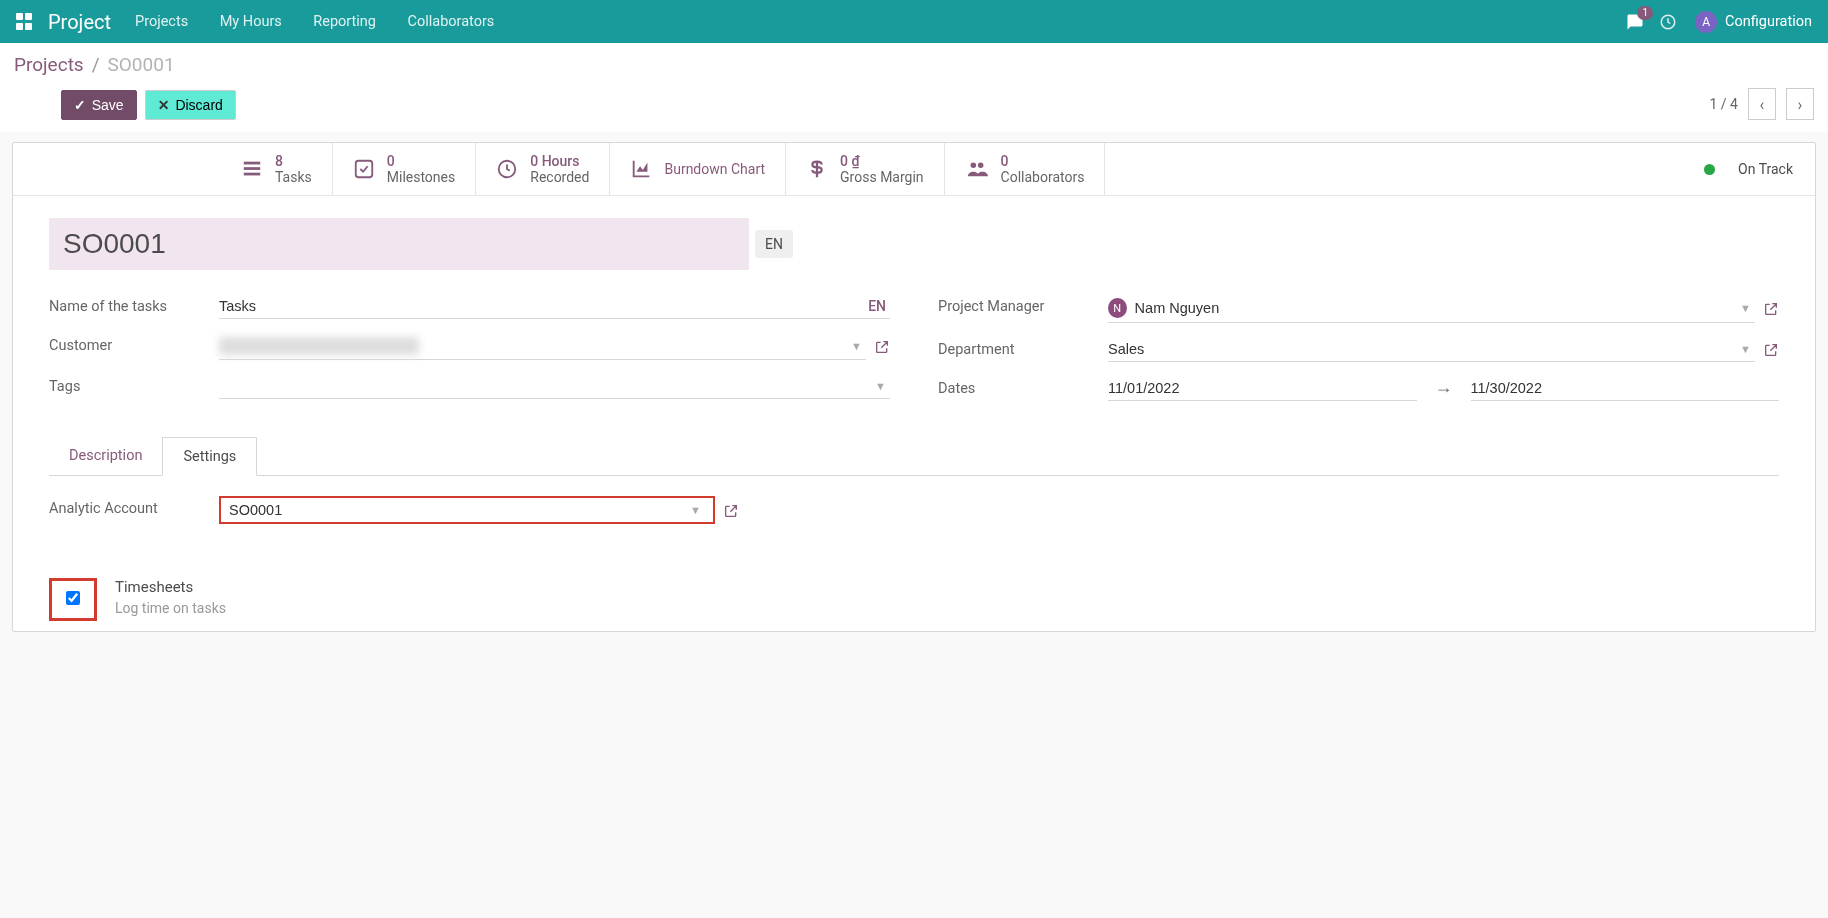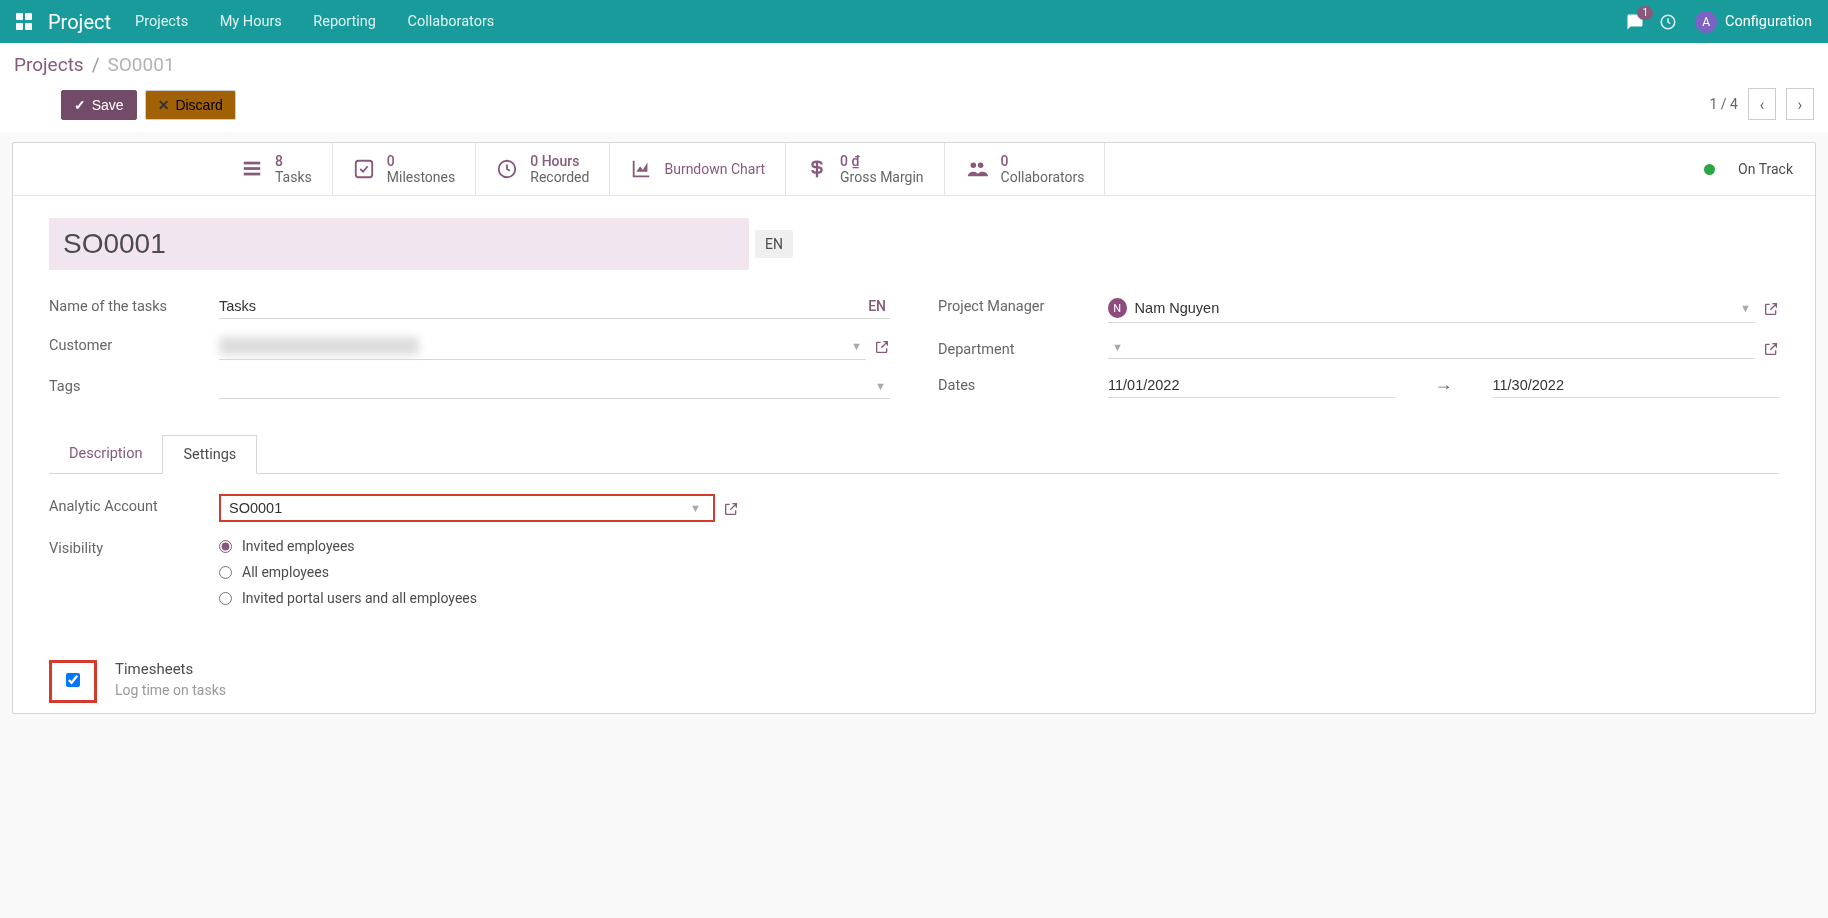--- a/index.html
+++ b/index.html
@@ -14,21 +14,21 @@
 .topbar .badge { position: absolute; top: -6px; right: -8px; background: #875a7b; color: #fff; border-radius: 10px; font-size: 10px; padding: 0 5px; line-height: 14px; }
 .topbar .clock-wrap { margin-right: 18px; opacity: .85; }
 .topbar .avatar { width: 22px; height: 22px; border-radius: 50%; background: #7b63c4; display: inline-flex; align-items: center; justify-content: center; font-size: 12px; margin-right: 8px; }
 .topbar .username { font-size: 14.5px; }
 
 .subheader { background: #fff; padding: 10px 14px 12px; }
 .breadcrumb { font-size: 19px; color: #875a7b; display: flex; align-items: center; gap: 8px; margin-bottom: 12px; }
 .breadcrumb .sep { color: #9a9a9a; }
 .breadcrumb .current { color: #b3b3b3; }
 .actionbar { display: flex; align-items: flex-end; margin-left: 47px; }
-.btn { display: inline-flex; align-items: center; gap: 6px; padding: 6px 12px; font-size: 14px; border: 1px solid #ccc; background: #a16207; cursor: pointer; border-radius: 2px; }
+.btn { display: inline-flex; align-items: center; gap: 6px; padding: 6px 12px; font-size: 14px; border: 1px solid #ccc; background: #5eead4; cursor: pointer; border-radius: 2px; }
 .btn-primary { background: #714b67; border-color: #714b67; color: #fff; }
 .btn-primary .check::before { content: "✓"; font-weight: bold; }
 .btn-discard .x::before { content: "✕"; font-weight: bold; color: #333; }
 .btn + .btn { margin-left: 8px; }
 .actionbar .spacer { flex: 1; }
 .pager { display: flex; align-items: center; gap: 10px; color: #666; }
 .pager .navbtn { border: 1px solid #ccc; width: 28px; height: 32px; display: inline-flex; align-items: center; justify-content: center; cursor: pointer; background: #fff; font-size: 16px; color: #666; }
 
 .sheet-wrap { padding: 10px 12px; }
 .sheet { background: #fff; border: 1px solid #d7d7d7; border-radius: 2px; margin: 0 auto; padding: 0; }
@@ -71,21 +71,21 @@
 .radio-opts { display: flex; flex-direction: column; gap: 10px; padding-top: 2px; }
 .radio-opts label { display: flex; align-items: center; gap: 10px; cursor: pointer; color: #4c4c4c; }
 .radio-opts input[type=radio] { accent-color: #875a7b; }
 
 .timesheet-block { display: flex; align-items: flex-start; gap: 18px; margin-top: 54px; padding-left: 0; }
 .ts-chk-wrap { border: 3px solid #d43b2f; padding: 10px 14px; }
 .ts-text .ttl { color: #4c4c4c; font-weight: 400; font-size: 15px; }
 .ts-text .sub { color: #999; font-size: 14px; margin-top: 4px; }
 
 svg { display: inline-block; vertical-align: middle; }
-.date-pair { display:flex; align-items:flex-start; flex:1;gap:22px; }
+.date-pair { display:flex; align-items:flex-start; flex:1; }
 .date-pair .dinput { flex:1; border-bottom:1px solid #d7d7d7; padding:4px 0; }
 .date-pair .dinput input { border: none; outline: none; width: 100%; font-size: 14.5px; color: #333; background: transparent; }
 </style>
 </head>
 <body>
 
 <div class="topbar">
   <div class="apps-icon">
       <span></span>
       <span></span>
@@ -253,20 +253,21 @@
               <input type="text" value="Nam Nguyen" style="">
               <span class="caret">▼</span>
             </div>
             <span class="ext-icon"><svg viewBox="0 0 24 24" fill="none" stroke="#875a7b" stroke-width="2">
                   <path d="M14 4h6v6M20 4l-9 9M19 14v5a1 1 0 0 1-1 1H5a1 1 0 0 1-1-1V6a1 1 0 0 1 1-1h5"></path>
                 </svg></span>
           </div>
           <div class="field">
             <div class="label">Department</div>
             <div class="control">
+              <input type="text" value="Sales" style="">
               <span class="caret">▼</span>
             </div>
             <span class="ext-icon"><svg viewBox="0 0 24 24" fill="none" stroke="#875a7b" stroke-width="2">
                   <path d="M14 4h6v6M20 4l-9 9M19 14v5a1 1 0 0 1-1 1H5a1 1 0 0 1-1-1V6a1 1 0 0 1 1-1h5"></path>
                 </svg></span>
           </div>
           <div class="field">
             <div class="label">Dates</div>
             <div class="date-pair">
               <div class="dinput"><input type="text" value="11/01/2022" style=""></div>
@@ -288,37 +289,20 @@
           <div style="flex:0 0 520px; display:flex; align-items:center;">
             <div class="control hl" style="flex:1;">
               <input type="text" value="SO0001" style="">
               <span class="caret">▼</span>
             </div>
             <span class="ext-icon"><svg viewBox="0 0 24 24" fill="none" stroke="#875a7b" stroke-width="2">
                   <path d="M14 4h6v6M20 4l-9 9M19 14v5a1 1 0 0 1-1 1H5a1 1 0 0 1-1-1V6a1 1 0 0 1 1-1h5"></path>
                 </svg></span>
           </div>
         </div>
-        <div class="field" style="align-items:flex-start;">
-          <div class="label">Visibility</div>
-          <div class="radio-opts">
-            <label>
-                <input type="radio" name="vis" checked="" style="">
-                <span>Invited employees</span>
-              </label>
-            <label>
-                <input type="radio" name="vis" style="">
-                <span>All employees</span>
-              </label>
-            <label>
-                <input type="radio" name="vis" style="">
-                <span>Invited portal users and all employees</span>
-              </label>
-          </div>
-        </div>
 
         <div class="timesheet-block">
           <div class="ts-chk-wrap">
             <input class="chk" type="checkbox" checked="" style="">
           </div>
           <div class="ts-text">
             <div class="ttl">Timesheets</div>
             <div class="sub">Log time on tasks</div>
           </div>
         </div>

